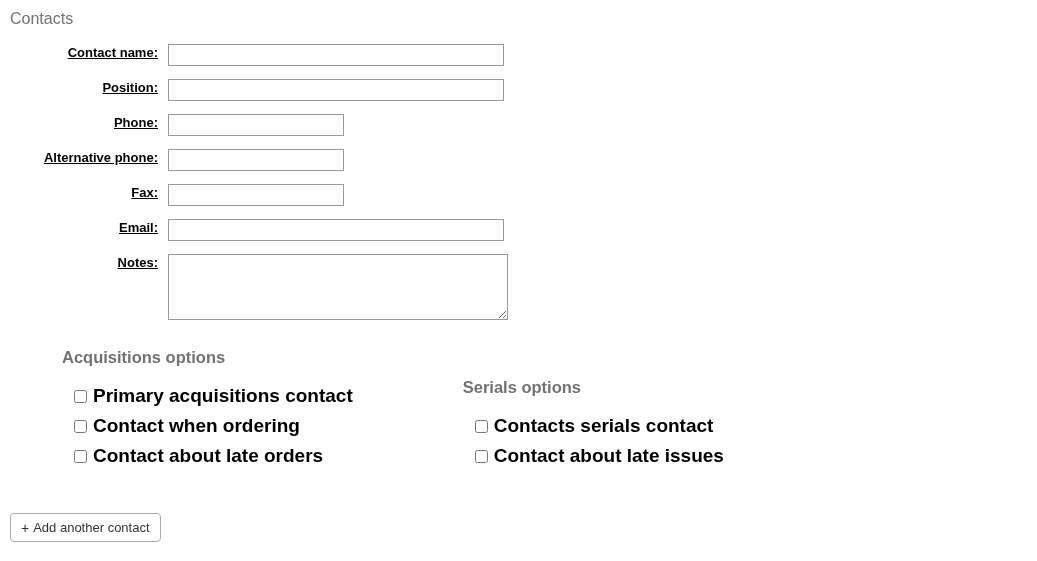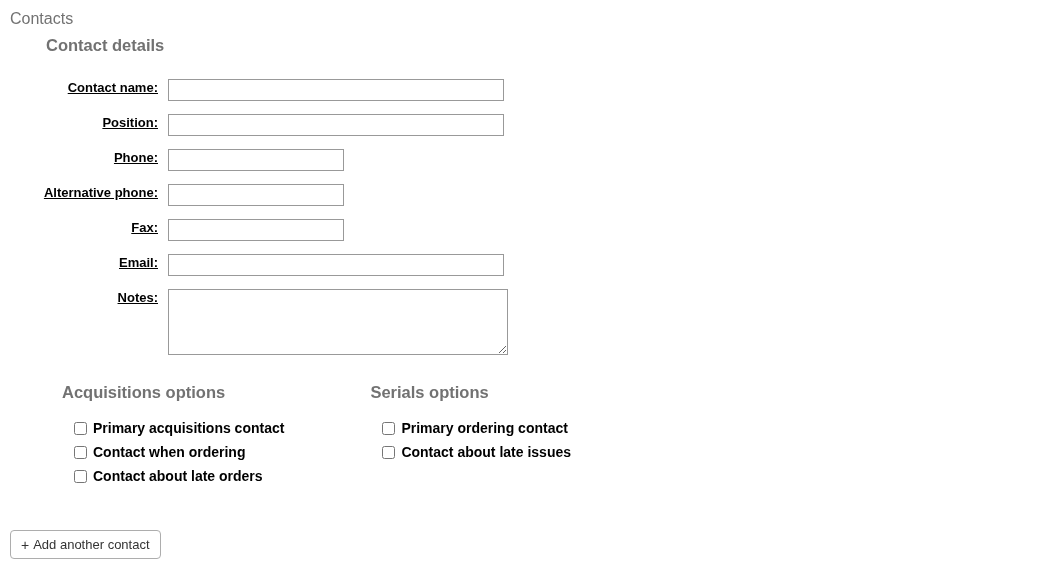--- a/index.html
+++ b/index.html
@@ -65,21 +65,22 @@
       font-size: 13px;
       padding: 2px 3px;
       width: 340px;
       height: 66px;
       resize: both;
     }
     .options-container {
       display: flex;
       margin-left: 34px;
       margin-top: 28px;
-      gap: 86px;
+      gap: 110px;
+      align-items: flex-end;
     }
     .options-col {
     }
     .options-heading {
       font-size: 16.5px;
       font-weight: bold;
       color: #727272;
       margin: 0 0 18px 0;
     }
     .checkbox-list {
@@ -92,21 +93,21 @@
       display: flex;
       align-items: center;
     }
     .checkbox-list input[type="checkbox"] {
       margin: 0 6px 0 0;
       width: 13px;
       height: 13px;
     }
     .checkbox-list span {
       font-weight: bold;
-      font-size: 14px;
+      font-size: 19px;
       color: #000;
     }
     .add-button {
       margin-top: 38px;
       margin-left: 0px;
       border: 1px solid #adadad;
       border-radius: 4px;
       background: #fff;
       padding: 6px 10px;
       font-size: 13px;
@@ -122,21 +123,20 @@
     }
   </style>
 </head>
 <body>
 
 
 
 <h2 class="section-heading">Contacts</h2>
 
 <div class="fieldset-wrapper">
-  <h3 class="sub-heading">Contact details</h3>
 
   <div class="form-area">
 
     <div class="form-row">
       <label>Contact name:</label>
       <input type="text" class="wide" value="" style="">
     </div>
 
     <div class="form-row">
       <label>Position:</label>
@@ -187,21 +187,21 @@
           <span>Contact about late orders</span>
         </li>
       </ul>
     </div>
 
     <div class="options-col">
       <div class="options-heading">Serials options</div>
       <ul class="checkbox-list">
         <li>
           <input type="checkbox" style="">
-          <span>Primary ordering contact</span>
+          <span>Contacts serials contact</span>
         </li>
         <li>
           <input type="checkbox" style="">
           <span>Contact about late issues</span>
         </li>
       </ul>
     </div>
   </div>
 </div>
 

